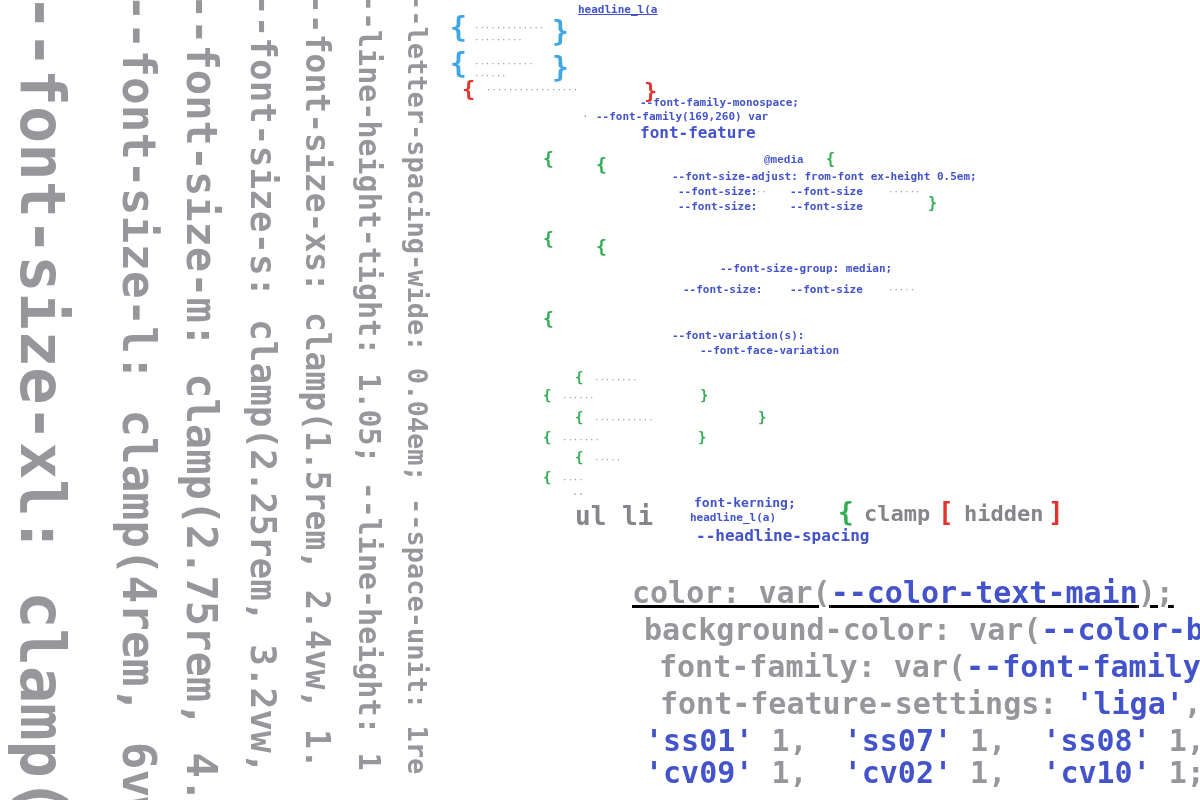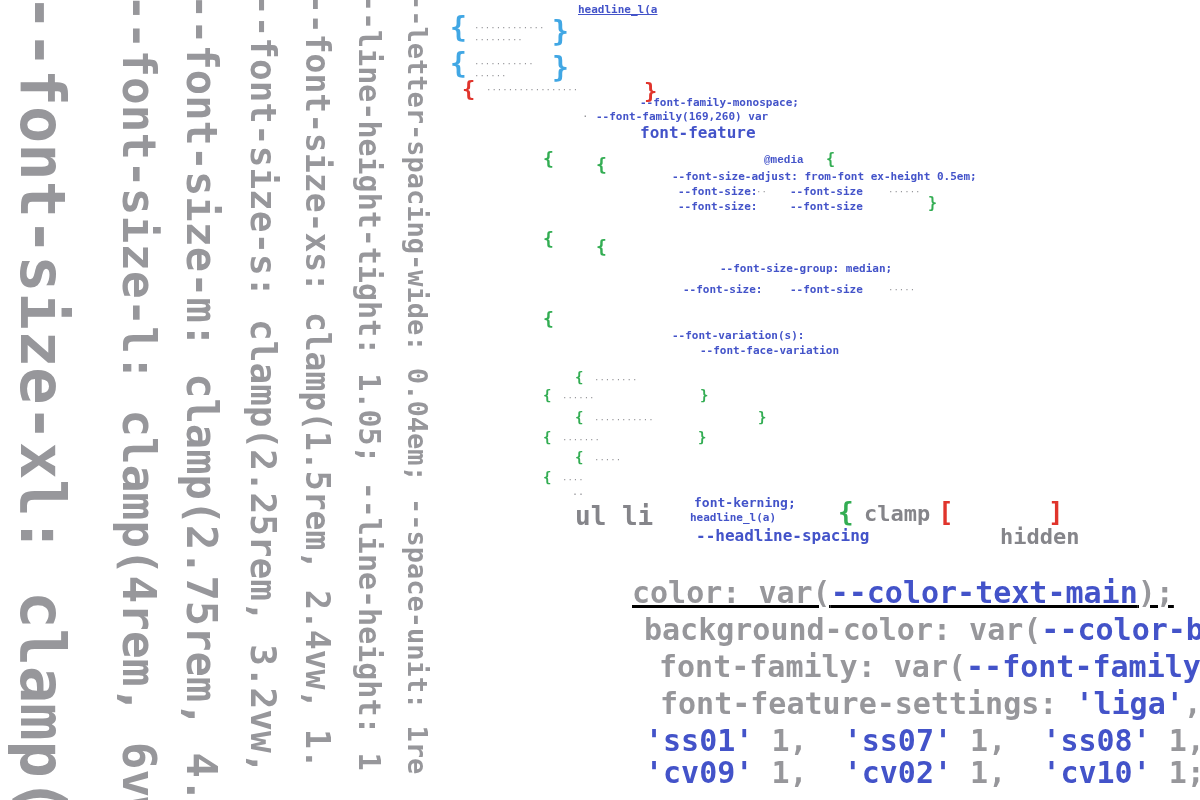--- a/index.html
+++ b/index.html
@@ -102,21 +102,21 @@
       <span class="tok green" style="left: 543px; top: 470px; font-size: 14px;">{</span>
       <span class="tok gray" style="left: 562px; top: 476px; font-size: 9px;">····</span>
       <span class="tok gray" style="left: 572px; top: 490px; font-size: 10px;">··</span>
       <span class="tok blue" style="left: 694px; top: 496px; font-size: 13px;">font-kerning;</span>
       <span class="tok blue" style="left: 690px; top: 512px; font-size: 11px;">headline_l(a)</span>
       <span class="tok blue" style="left: 696px; top: 528px; font-size: 16px;">--headline-spacing</span>
       <span class="tok grayd" style="left: 575px; top: 503px; font-size: 26px;">ul li</span>
       <span class="tok green" style="left: 838px; top: 499px; font-size: 26px;">{</span>
       <span class="tok grayd" style="left: 864px; top: 503px; font-size: 22px;">clamp</span>
       <span class="tok red" style="left: 938px; top: 499px; font-size: 26px;">[</span>
-      <span class="tok grayd" style="left: 1000px; top: 503px; font-size: 22px; margin-top: 23px;">hidden</span>
+      <span class="tok grayd" style="left: 964px; top: 503px; font-size: 22px;">hidden</span>
       <span class="tok red" style="left: 1048px; top: 499px; font-size: 26px;">]</span>
     </div>
   <div>
       <div class="bline" style="left: 632px; top: 578px; text-decoration: underline;"><span class="gray">color: var(</span><span class="blue">--color-text-main</span><span class="gray">);</span></div>
       <div class="bline" style="left: 644px; top: 615px;"><span class="gray">background-color: var(</span><span class="blue">--color-b</span></div>
       <div class="bline" style="left: 659px; top: 652px;"><span class="gray">font-family: var(</span><span class="blue">--font-family-</span></div>
       <div class="bline" style="left: 660px; top: 689px;"><span class="gray">font-feature-settings: </span><span class="blue">'liga'</span><span class="gray">,</span></div>
       <div class="bline" style="left: 645px; top: 726px;"><span class="blue">'ss01'</span><span class="gray"> 1,  </span><span class="blue">'ss07'</span><span class="gray"> 1,  </span><span class="blue">'ss08'</span><span class="gray"> 1,</span></div>
       <div class="bline" style="left: 645px; top: 758px;"><span class="blue">'cv09'</span><span class="gray"> 1,  </span><span class="blue">'cv02'</span><span class="gray"> 1,  </span><span class="blue">'cv10'</span><span class="gray"> 1;</span></div>
     </div>

